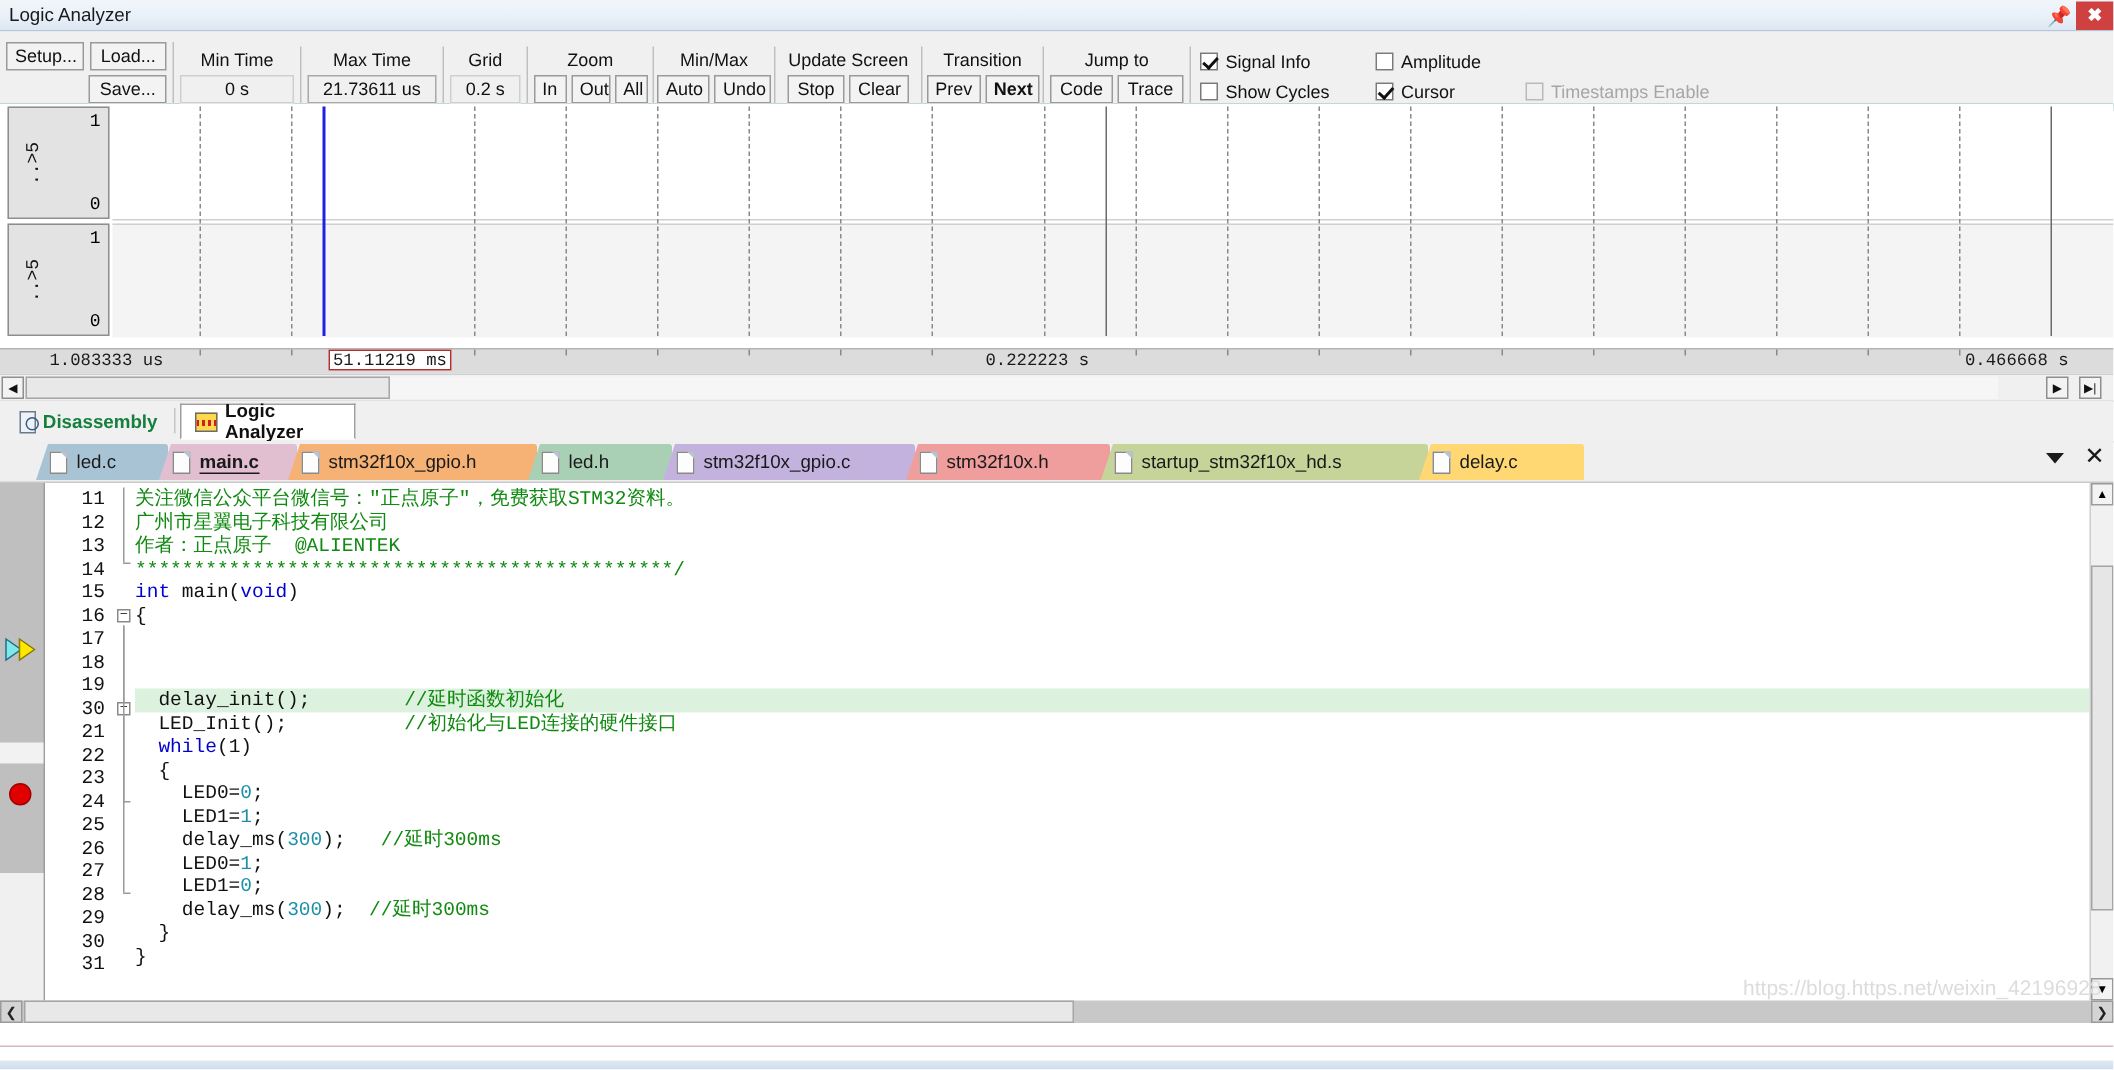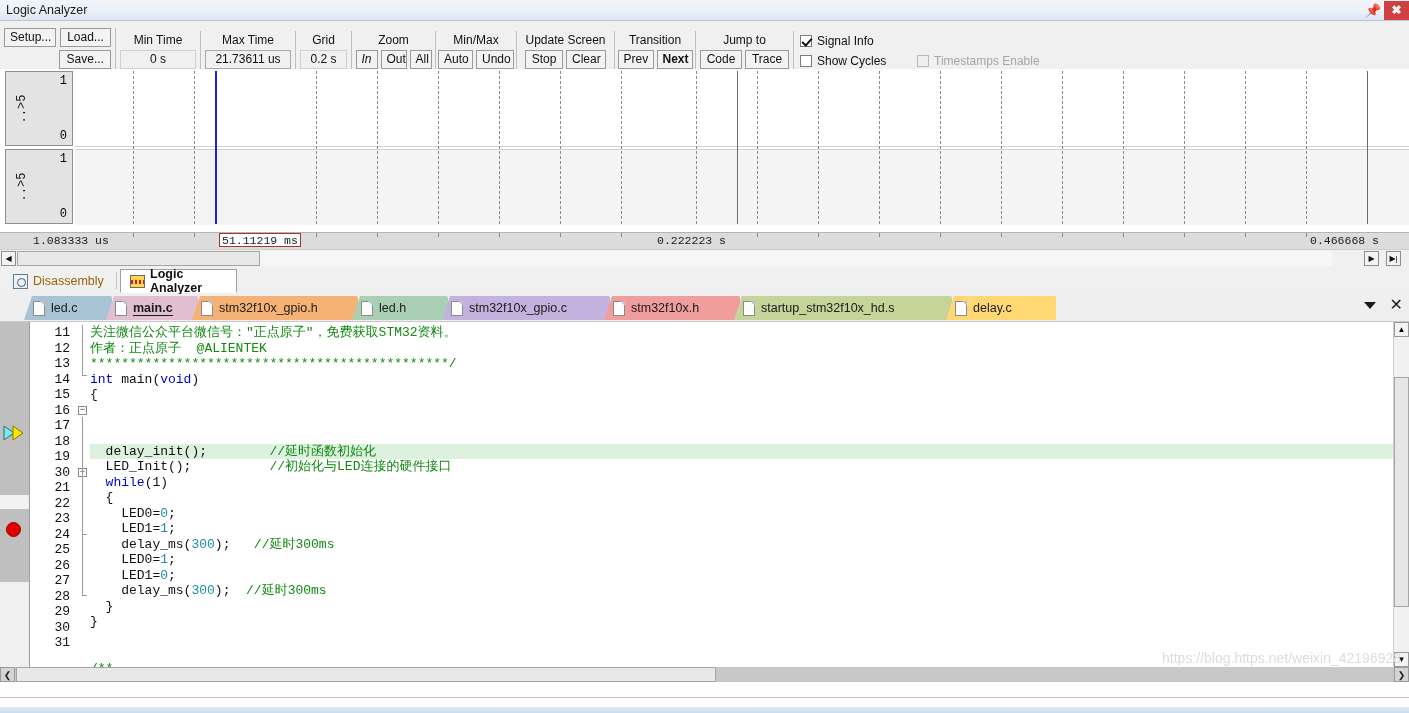--- a/index.html
+++ b/index.html
@@ -130,21 +130,21 @@
 
   
   .lowtabs{
     position:absolute;left:0;top:267px;width:1409px;height:27px;
     background:#f0f0f0;border-bottom:1px solid #9f9f9f;
   }
   .ltab{
     position:absolute;top:2px;height:24px;display:flex;align-items:center;gap:5px;
     padding:0 9px;box-sizing:border-box;font-size:12.5px;
   }
-  .ltab.inactive{color:#a16207;}
+  .ltab.inactive{color:#15803d;font-weight:bold;}
   .ltab.active{
     background:#ffffff;border:1px solid #9f9f9f;border-bottom:1px solid #ffffff;
     color:#101010;font-weight:bold;
   }
   .ltab-sep{position:absolute;top:5px;width:1px;height:17px;background:#c4c4c4;}
   .ic-disasm{
     width:15px;height:15px;border:1px solid #6b7a8c;background:#eef2f7;position:relative;box-sizing:border-box;
   }
   .ic-disasm:after{
     content:"";position:absolute;left:3px;top:3px;width:7px;height:7px;
@@ -303,21 +303,21 @@
     <div class="tgroup" style="width:56px;">
       <div class="grp-label">Grid</div>
       <div class="grp-row">
           <div class="field flat" style="width:48px;">0.2 s</div>
         </div>
     </div>
 
     <div class="tgroup" style="width:84px;">
       <div class="grp-label">Zoom</div>
       <div class="grp-row">
-        <button class="btn" style="width:42px;font-style:italic;">In</button>
+        <button class="btn" style="width:42px;">In</button>
         <button class="btn" style="width:26px;">Out</button>
         <button class="btn" style="width:22px;">All</button>
       </div>
     </div>
 
     <div class="tgroup" style="width:81px;">
       <div class="grp-label">Min/Max</div>
       <div class="grp-row">
         <button class="btn" style="width:35px;">Auto</button>
         <button class="btn" style="width:38px;">Undo</button>
@@ -352,20 +352,30 @@
       <label class="chk">
         <span class="box on"></span>
         <span class="chk-lbl">Signal Info</span>
       </label>
       <label class="chk">
         <span class="box"></span>
         <span class="chk-lbl">Show Cycles</span>
       </label>
     </div>
 
+    <div class="chk-col" style="width:88px;">
+      <label class="chk">
+        <span class="box"></span>
+        <span class="chk-lbl">Amplitude</span>
+      </label>
+      <label class="chk">
+        <span class="box on"></span>
+        <span class="chk-lbl">Cursor</span>
+      </label>
+    </div>
 
     <div class="chk-col nb" style="width:160px;">
       <label class="chk">
         <span class="box dis"></span>
         <span class="chk-lbl dis">Timestamps Enable</span>
       </label>
     </div>
   </div>
 
   <div class="wave">
@@ -541,20 +551,21 @@
       <div class="fline" style="top:95px;height:117px;"></div>
       <div class="fold" style="top:146px;">−</div>
       <div class="ftick" style="top:212px;"></div>
       <div class="fline" style="top:95px;height:178px;"></div>
       <div class="ftick" style="top:273px;"></div>
       <div class="fold" style="top:347px;">−</div>
     </div>
 
     <div class="code">
       <div class="cl c-green" style="margin-top:3px;">关注微信公众平台微信号："正点原子"，免费获取STM32资料。</div>
+      <div class="cl c-green">广州市星翼电子科技有限公司</div>
       <div class="cl c-green">作者：正点原子  @ALIENTEK</div>
       <div class="cl c-green">**********************************************/</div>
       <div class="cl"><span class="c-blue">int</span> main(<span class="c-blue">void</span>)</div>
       <div class="cl">{</div>
       <div class="cl hl">  delay_init();        <span class="c-green">//延时函数初始化</span></div>
       <div class="cl">  LED_Init();          <span class="c-green">//初始化与LED连接的硬件接口</span></div>
       <div class="cl">  <span class="c-blue">while</span>(1)</div>
       <div class="cl">  {</div>
       <div class="cl">    LED0=<span class="c-teal">0</span>;</div>
       <div class="cl">    LED1=<span class="c-teal">1</span>;</div>

